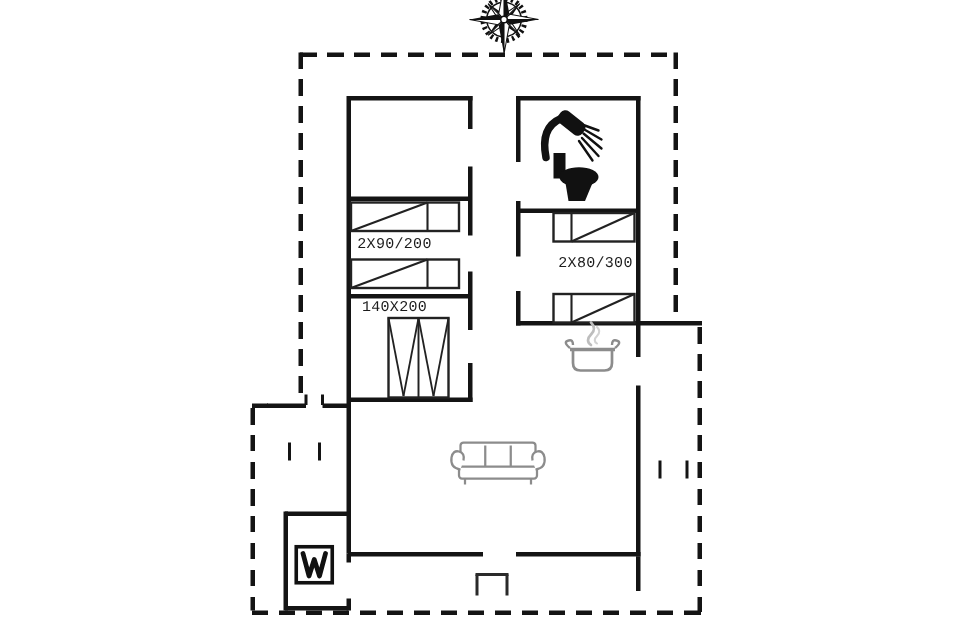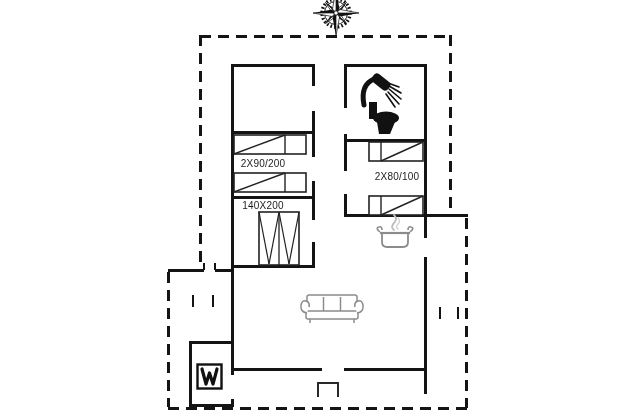--- a/index.html
+++ b/index.html
@@ -1,17 +1,17 @@
 <!DOCTYPE html>
 <html><head>
 <meta charset="utf-8">
 <style>
   html,body{margin:0;padding:0;background:#fff;}
   .plan{position:relative;width:640px;height:417px;background:#fff;overflow:hidden;
-        font-family:Liberation Sans, sans-serif;}
+        font-family:Liberation Mono, monospace;}
   .plan *{box-sizing:border-box;}
   .wall-h{position:absolute;height:3px;background:#141414;}
   .wall-v{position:absolute;width:3px;background:#141414;}
   .dash-h{position:absolute;height:3px;
       background:repeating-linear-gradient(90deg,#141414 0 11px,transparent 11px 18px);}
   .dash-v{position:absolute;width:3px;
       background:repeating-linear-gradient(180deg,#141414 0 11px,transparent 11px 18px);}
   .tick{position:absolute;width:2px;background:#141414;}
   .thin-v{position:absolute;width:2px;background:#2a2a2a;}
   .thin-h{position:absolute;height:2px;background:#2a2a2a;}
@@ -109,21 +109,21 @@
   <div class="wall-h" style="left:190px;top:404px;width:42px;"></div>
   <div class="wall-v" style="left:231px;top:369px;height:6px;"></div>
   <div class="wall-v" style="left:231px;top:399px;height:8px;"></div>
 
   <div class="thin-v" style="left:317px;top:383px;height:14px;"></div>
   <div class="thin-v" style="left:337px;top:383px;height:14px;"></div>
   <div class="thin-h" style="left:317px;top:382px;width:22px;"></div>
 
   <div class="plan-label" style="left:224px;top:158px;width:78px;">2X90/200</div>
   <div class="plan-label" style="left:224px;top:200px;width:78px;">140X200</div>
-  <div class="plan-label" style="left:358px;top:171px;width:78px;">2X80/100</div>
+  <div class="plan-label" style="left:358px;top:171px;width:78px;">2X80/300</div>
 
   <svg viewBox="0 0 74 21" style="left:233px;top:134px;width:74px;height:21px;">
     <rect x="1" y="1" width="72" height="19" fill="#fff" stroke="#222" stroke-width="1.6"></rect>
     <line x1="52" y1="1" x2="52" y2="20" stroke="#222" stroke-width="1.4"></line>
     <line x1="1" y1="20" x2="52" y2="1" stroke="#222" stroke-width="1.4"></line>
   </svg>
   <svg viewBox="0 0 74 21" style="left:233px;top:172px;width:74px;height:21px;">
     <rect x="1" y="1" width="72" height="19" fill="#fff" stroke="#222" stroke-width="1.6"></rect>
     <line x1="52" y1="1" x2="52" y2="20" stroke="#222" stroke-width="1.4"></line>
     <line x1="1" y1="20" x2="52" y2="1" stroke="#222" stroke-width="1.4"></line>

